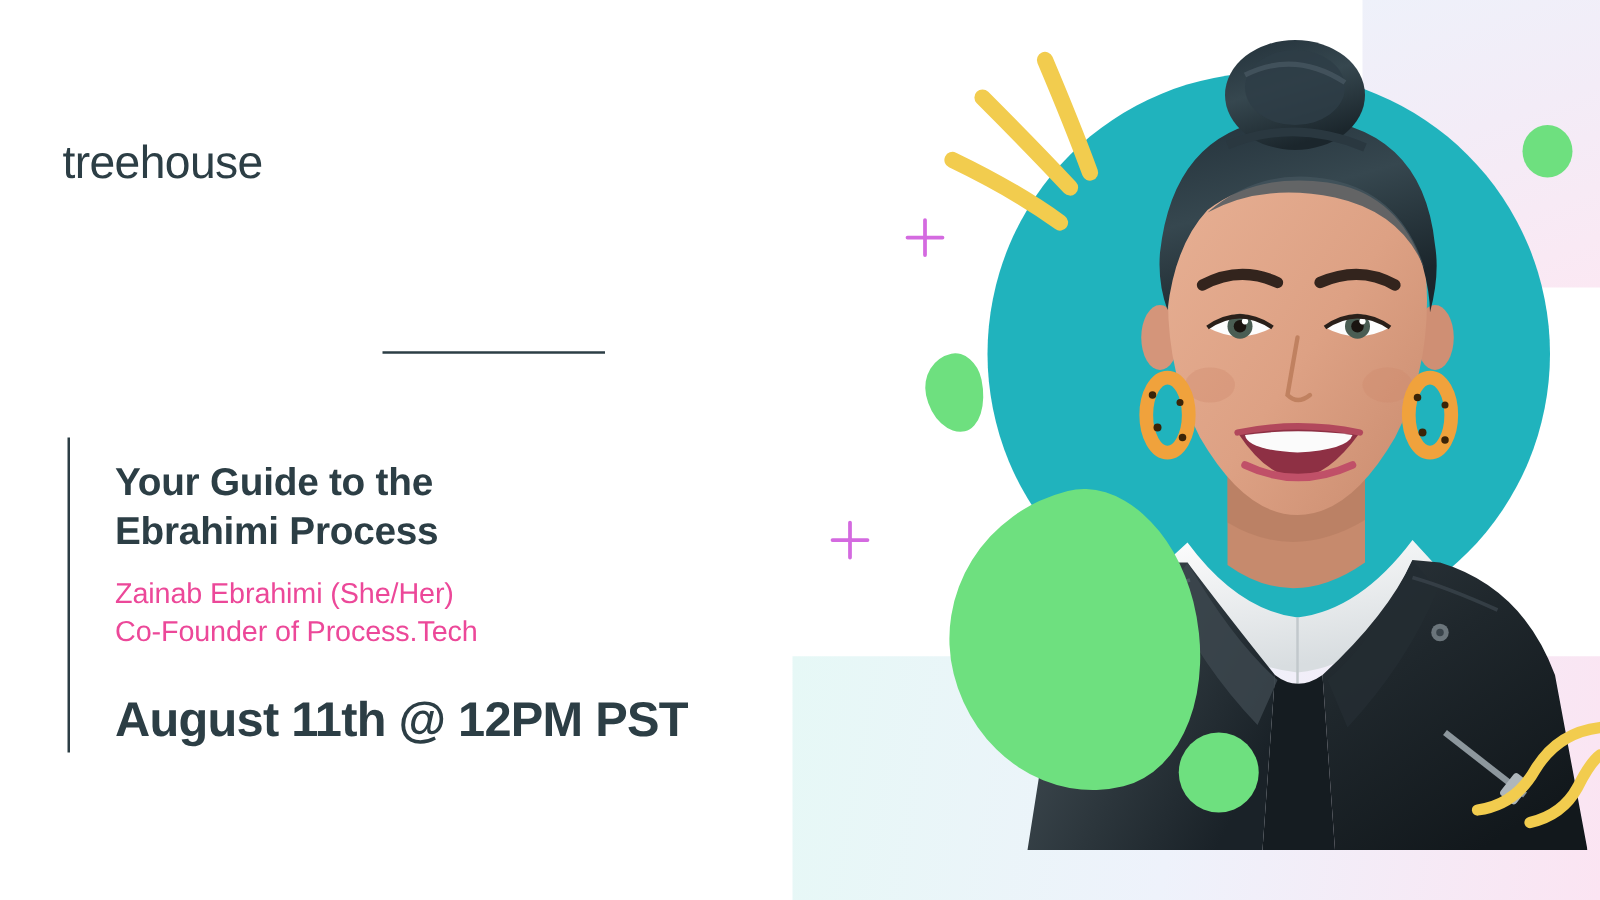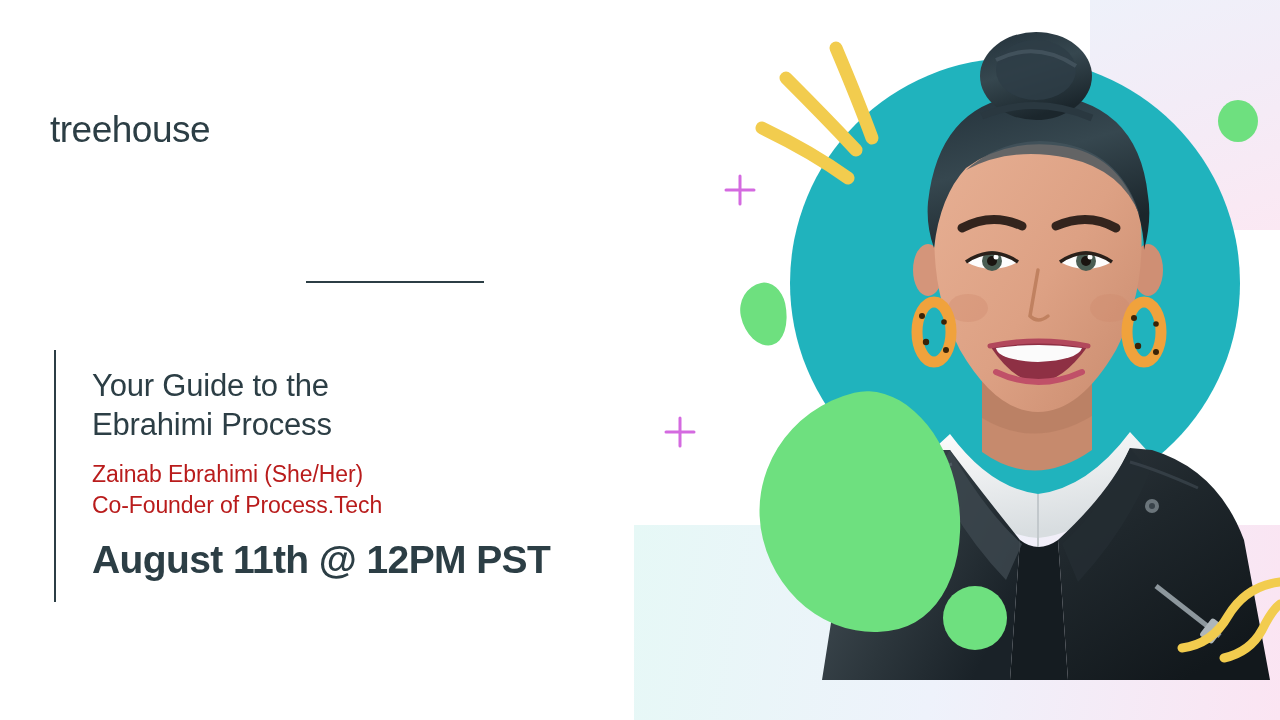--- a/index.html
+++ b/index.html
@@ -85,31 +85,31 @@
     font-size:40px; font-weight:400; color:#2c3e45; letter-spacing:-0.5px;
   }
 
   #detail-block { position:absolute; left:54px; top:350px; width:580px; height:252px; }
   #detail-rule {
     position:absolute; left:0; top:0; width:2px; height:252px; background:#2c3e45;
   }
   #detail-text { position:absolute; left:38px; top:0; width:540px; }
 
   #talk-title {
-    font-size:31px; font-weight:400; line-height:1.27;
+    font-size:31px; font-weight:700; line-height:1.27;
     color:#2c3e45; letter-spacing:-0.2px; margin-top:16px;
   }
   #speaker-name, #speaker-role {
     font-size:23px; font-weight:400; line-height:1.35;
-    color:#b91c1c; letter-spacing:-0.1px;
+    color:#ec4899; letter-spacing:-0.1px;
   }
   #speaker-name { margin-top:14px; }
   #datetime {
     font-size:39px; font-weight:700; color:#2c3e45;
-    letter-spacing:-0.6px; margin-top:17px;
+    letter-spacing:-0.6px; margin-top:34px;
   }
 </style>
 </head>
 <body>
 
 <div id="stage">
 
   <div class="panel" id="panel-topright"></div>
   <div class="panel" id="panel-bottom"></div>
 

